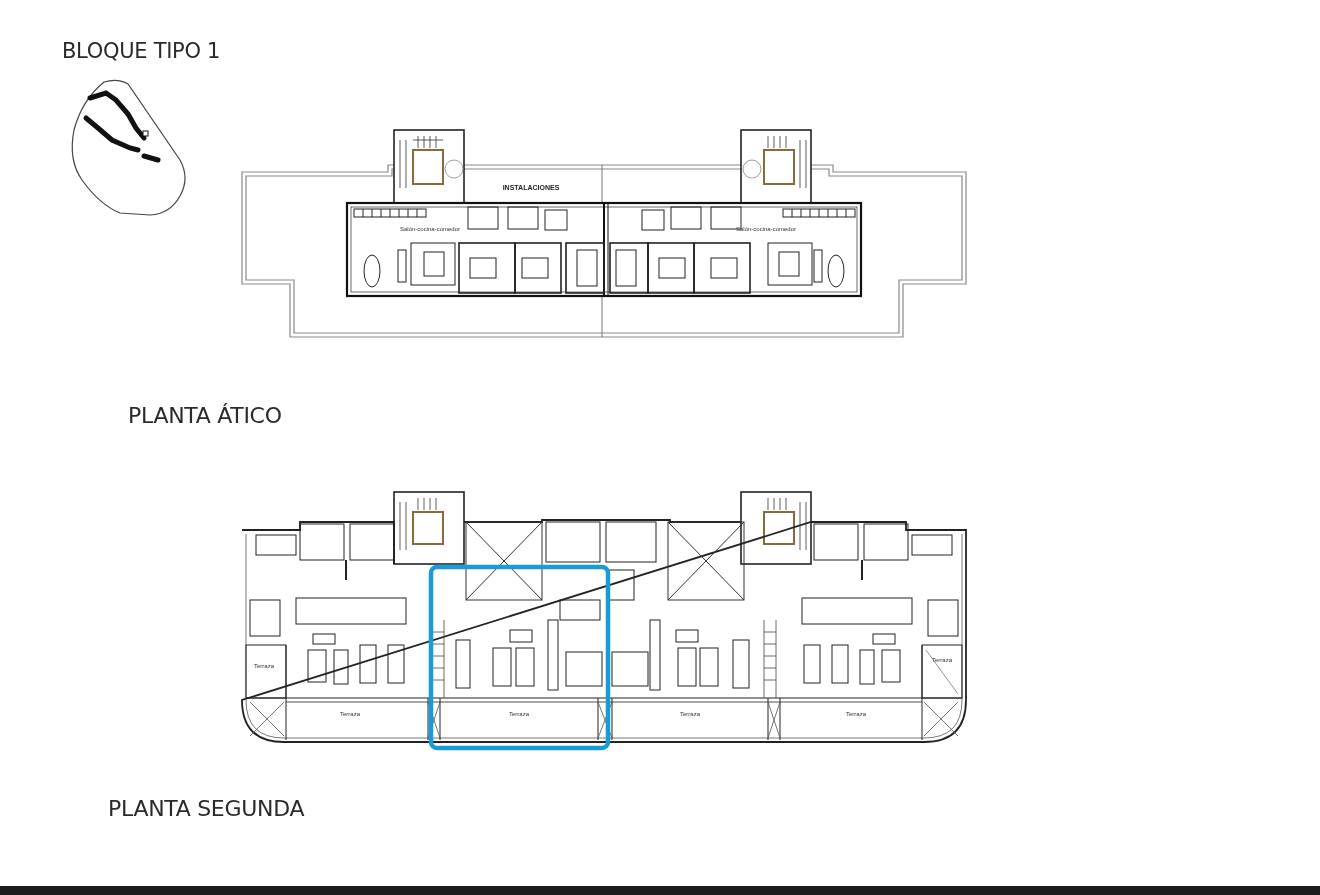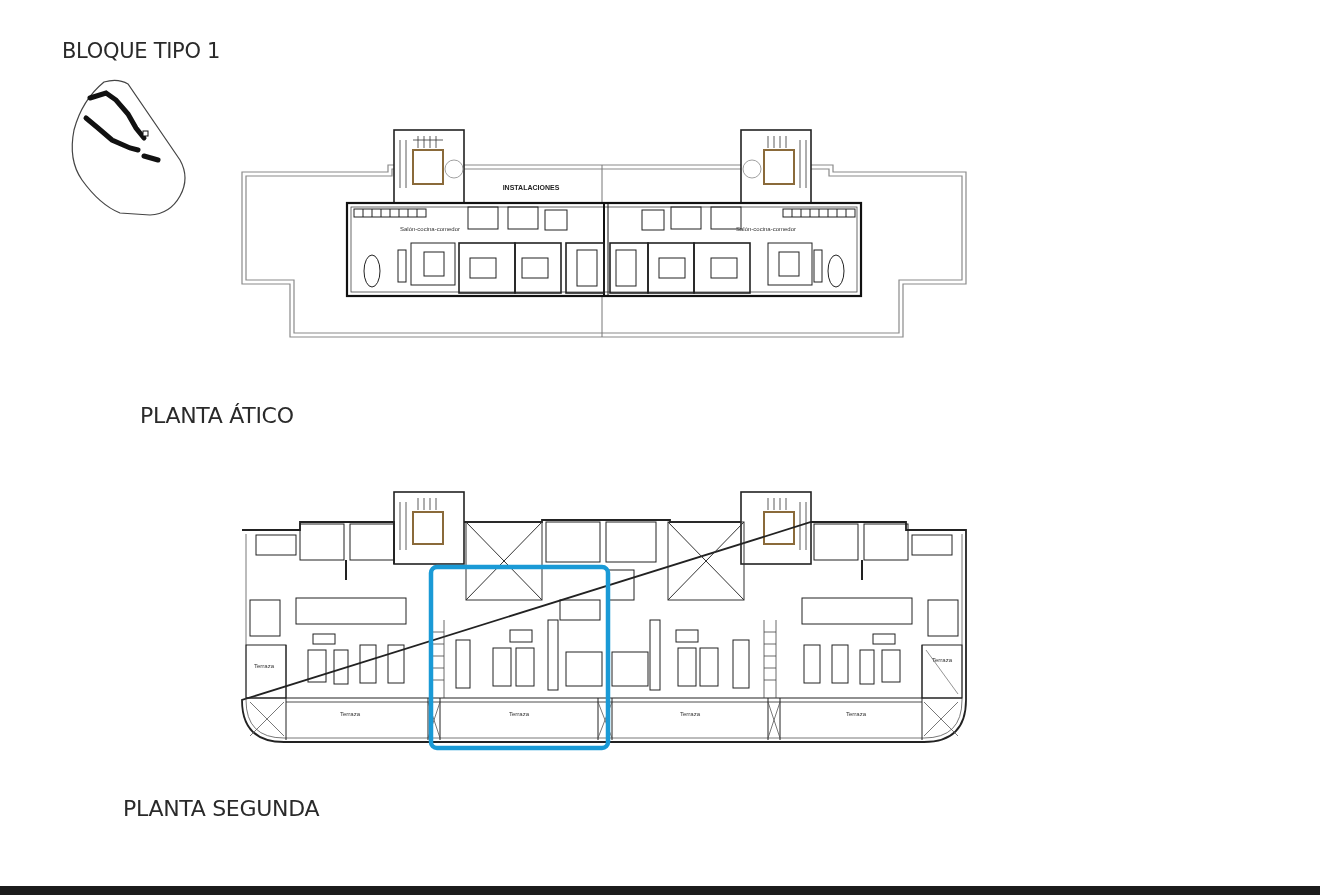--- a/index.html
+++ b/index.html
@@ -1,20 +1,20 @@
 <!DOCTYPE html>
 <html><head>
 <meta charset="utf-8">
 <style>
   html, body { margin:0; padding:0; }
   body { width:1320px; height:895px; background:#ffffff; position:relative; overflow:hidden; font-family:"Liberation Sans", sans-serif; color:#222; }
   .title { position:absolute; font-family:"DejaVu Sans", sans-serif; color:#2a2a2a; letter-spacing:-0.3px;margin-top:25px; }
   #t-block { left:62px; top:14px; font-size:21px; }
-  #t-atico { left:140px; top:378px; font-size:22px; }
-  #t-segunda { left:123px; top:771px; font-size:22px; }
+  #t-atico { left:128px; top:378px; font-size:22px; }
+  #t-segunda { left:108px; top:771px; font-size:22px; }
   svg { position:absolute; left:0; top:0; }
   .bottom-bar { position:absolute; left:0; top:886px; width:1320px; height:9px; background:#1c1c1c; }
   .lbl { font-family:"Liberation Sans", sans-serif; font-size:6px; fill:#333; }
   .lbl-b { font-family:"Liberation Sans", sans-serif; font-size:7px; fill:#222; font-weight:bold; }
 </style>
 </head>
 <body>
 
 <div class="title" id="t-block">BLOQUE TIPO 1</div>
 <div class="title" id="t-atico">PLANTA ÁTICO</div>

